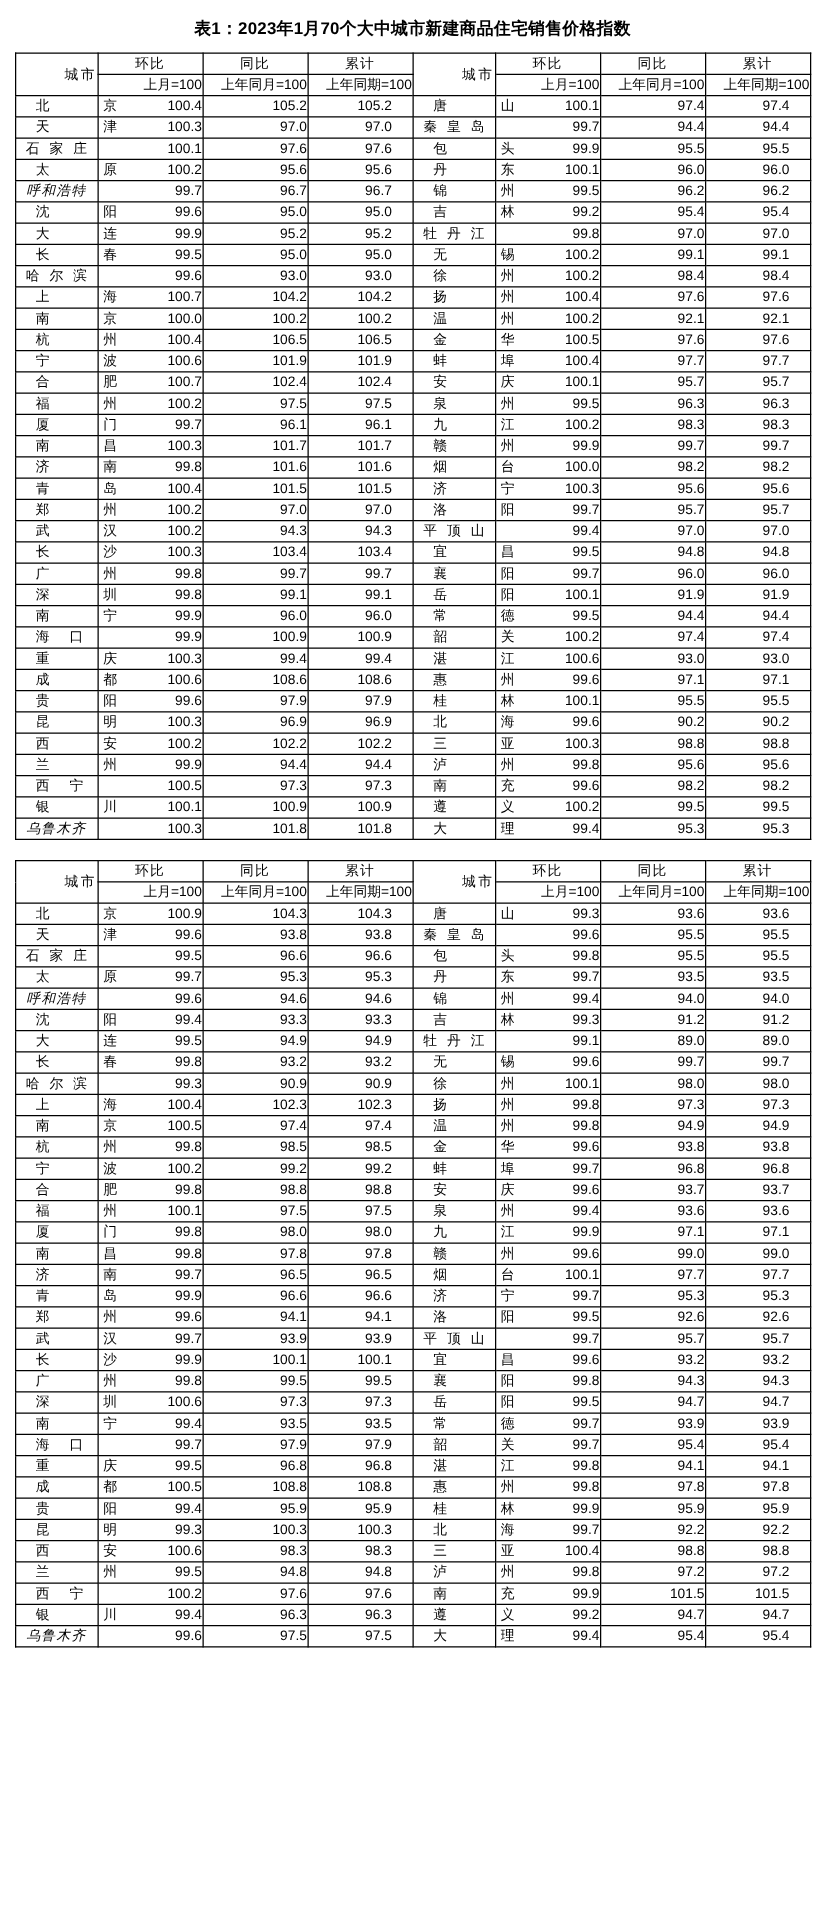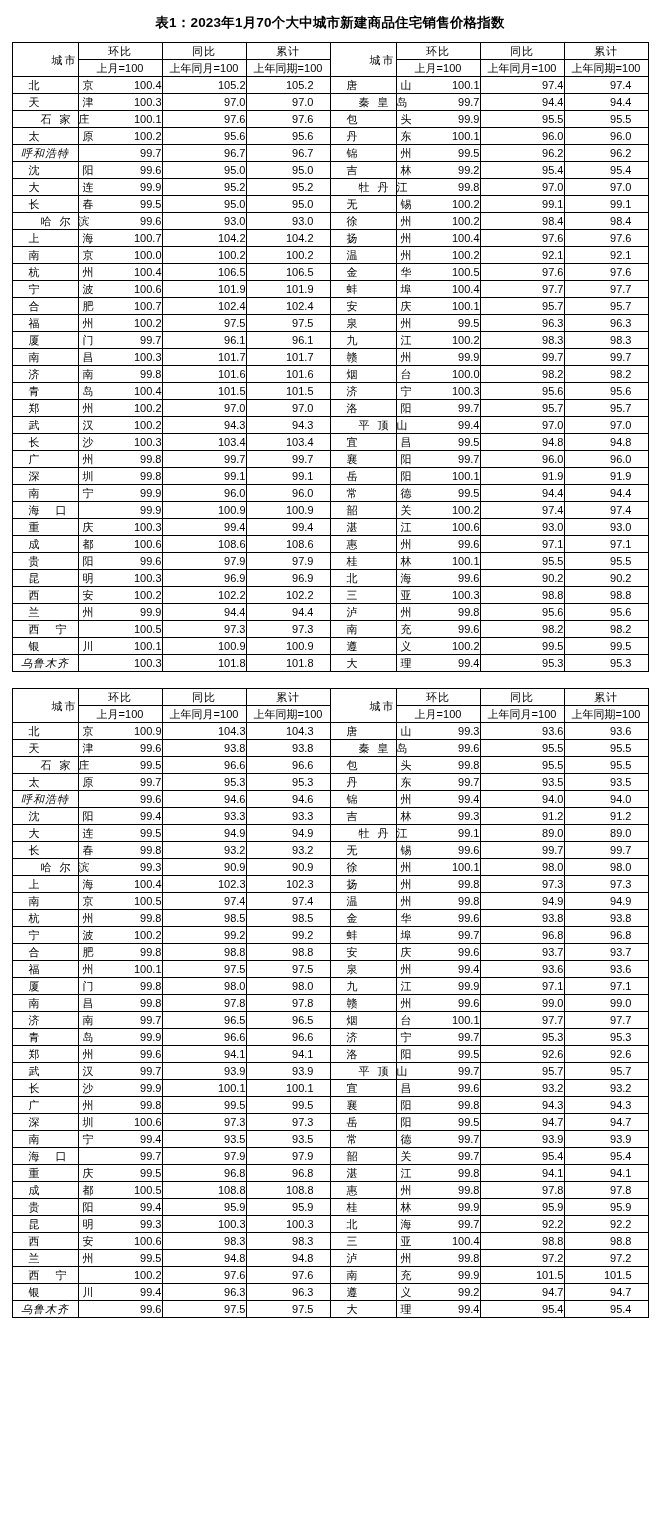--- a/index.html
+++ b/index.html
@@ -44,36 +44,36 @@
   }
   .hd-top{
     text-align:center;
     font-size:11.5px;
     font-family:"Liberation Sans","DejaVu Sans",sans-serif;
     height:18px;
     line-height:18px;
     letter-spacing:1px;
   }
   .hd-sub{
-    text-align:center;
+    text-align:right;
     font-size:10px;
     font-family:"Liberation Sans","DejaVu Sans",sans-serif;
     height:16px;
     line-height:16px;
     margin-top:24px;
   }
   .city{
     text-align:center;
     font-size:11.5px;
     font-family:"Liberation Sans","DejaVu Sans",sans-serif;
     letter-spacing:0.5px;
     white-space:nowrap;
   }
   .city.j2{letter-spacing:16px;text-indent:16px;}
-  .city.j3{letter-spacing:8px;text-indent:8px;padding-left:20px;}
+  .city.j3{letter-spacing:8px;text-indent:8px;}
   .city.j4{letter-spacing:1px;font-style:italic;}
   .num{
     text-align:right;
     padding-right:26px;
     font-size:11px;
     font-family:"Liberation Sans","DejaVu Sans",sans-serif;
   }
   .num.last{padding-right:16px;}
   col.c-city{width:66px;}
   col.c-num{width:84px;}

